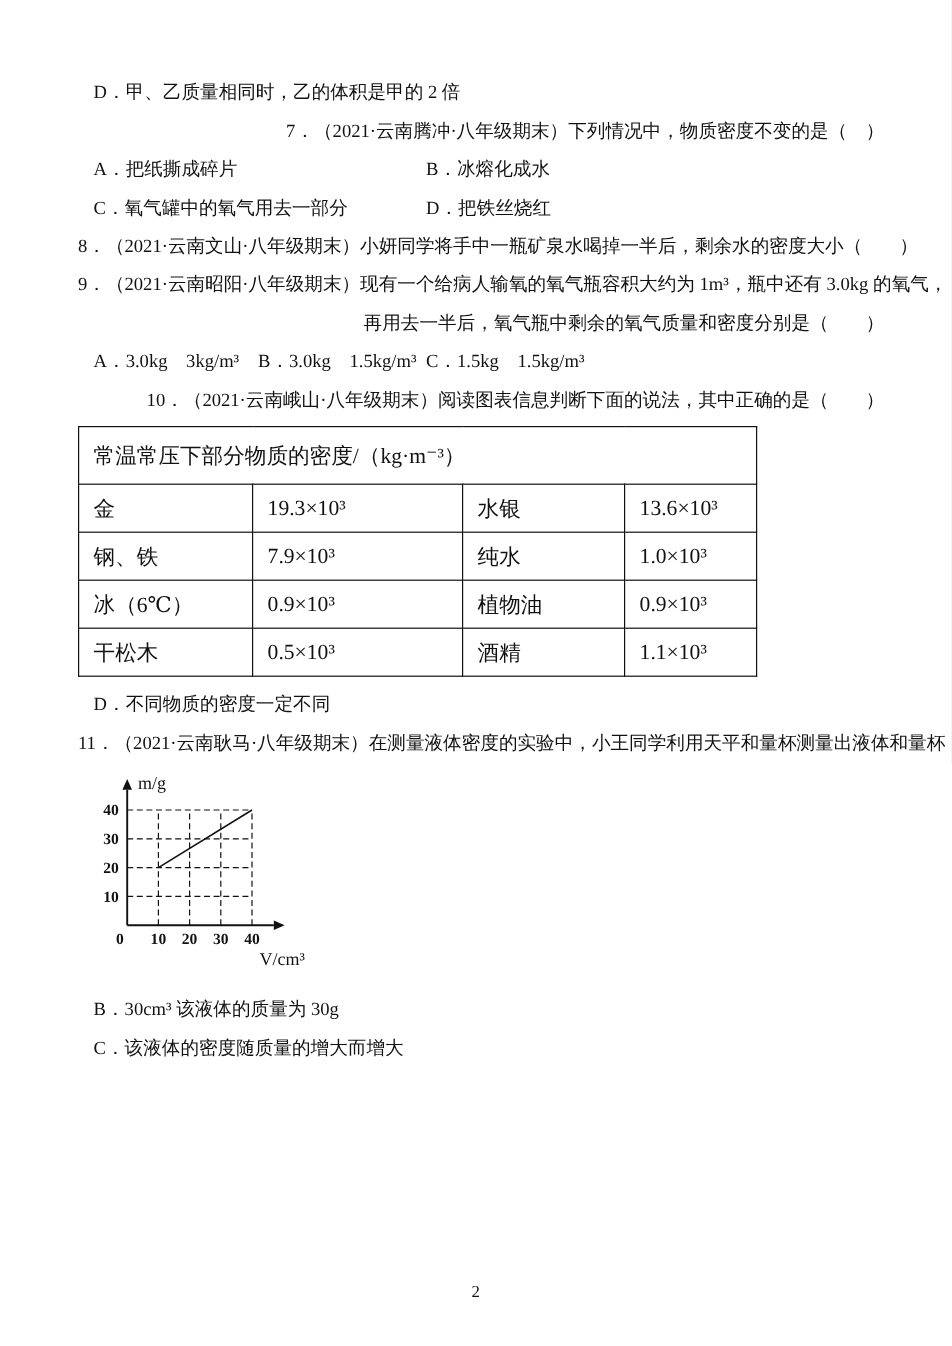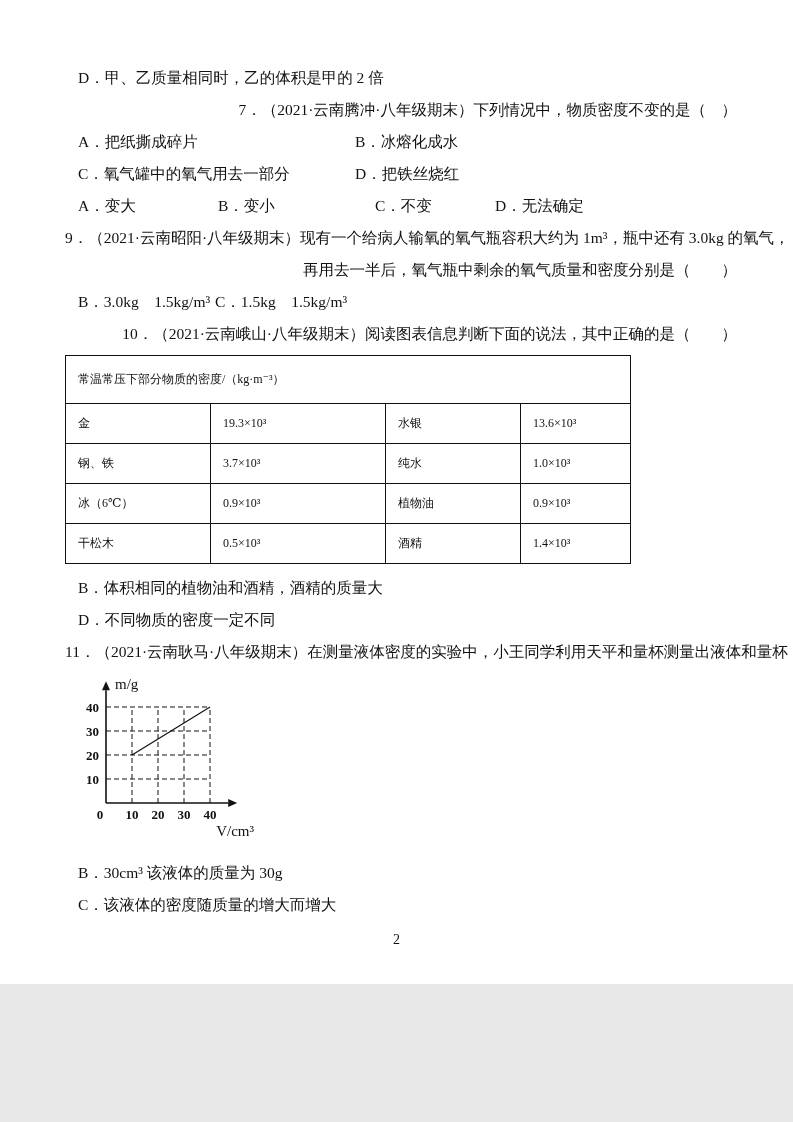--- a/index.html
+++ b/index.html
@@ -1,18 +1,18 @@
 <!DOCTYPE html>
 <html><head>
 <meta charset="utf-8">
 <style>
   html,body{margin:0;padding:0;background:#e8e8e8;}
   .page{
     position:relative;
-    width:793px;height:984px;
+    width:793px;height:1122px;
     margin:0 auto;
     background:#ffffff;
     font-family:"Liberation Serif","DejaVu Serif",serif;
     color:#111;
     font-size:15.5px;
     overflow:hidden;
   }
   .content{
     position:absolute;
     left:65px;top:62px;
@@ -28,21 +28,21 @@
     border-collapse:collapse;
     width:565px;
     margin:5px 0 8px 0;
     table-layout:fixed;
   }
   table.density th, table.density td{
     border:1px solid #111;
     font-weight:normal;
     text-align:left;
     padding:0 0 0 12px;
-    font-size:12px;
+    font-size:18px;
   }
   table.density .title-row th{height:47px;}
   table.density td{height:39px;}
   .c1{width:145px}.c2{width:175px}.c3{width:135px}.c4{width:110px}
   .chart-wrap{margin:10px 0 10px 14px;}
   .tick{font-size:13px;font-weight:bold;font-family:"Liberation Serif","DejaVu Serif",serif;fill:#111;}
   .axlabel{font-size:15px;font-family:"Liberation Serif","DejaVu Serif",serif;fill:#111;}
   .page-number{
     position:absolute;
     bottom:36px;left:0;width:100%;
@@ -61,30 +61,26 @@
     <div class="line">7．（2021·云南腾冲·八年级期末）下列情况中，物质密度不变的是（　）</div>
     <div class="opt-grid-2">
       <span>A．把纸撕成碎片</span>
       <span>B．冰熔化成水</span>
     </div>
     <div class="opt-grid-2">
       <span>C．氧气罐中的氧气用去一部分</span>
       <span>D．把铁丝烧红</span>
     </div>
 
-    <div class="opt-grid-4a">
-      <span>A．变大</span>
-      <span>B．变小</span>
-      <span>C．不变</span>
-      <span>D．无法确定</span>
-    </div>
+    <div class="line">8．（2021·云南文山·八年级期末）小妍同学将手中一瓶矿泉水喝掉一半后，剩余水的密度大小（　　）</div>
 
     <div class="line">9．（2021·云南昭阳·八年级期末）现有一个给病人输氧的氧气瓶容积大约为 1m³，瓶中还有 3.0kg 的氧气，</div>
     <div class="line">再用去一半后，氧气瓶中剩余的氧气质量和密度分别是（　　）</div>
     <div class="opt-grid-4b">
+      <span>A．3.0kg　3kg/m³</span>
       <span>B．3.0kg　1.5kg/m³</span>
       <span>C．1.5kg　1.5kg/m³</span>
     </div>
 
     <div class="line">10．（2021·云南峨山·八年级期末）阅读图表信息判断下面的说法，其中正确的是（　　）</div>
 
     <table class="density">
       <colgroup>
           <col class="c1">
           <col class="c2">
@@ -96,40 +92,39 @@
         <th colspan="4">常温常压下部分物质的密度/（kg·m⁻³）</th>
       </tr>
       <tr>
         <td>金</td>
         <td>19.3×10³</td>
         <td>水银</td>
         <td>13.6×10³</td>
       </tr>
       <tr>
         <td>钢、铁</td>
-        <td>3.7×10³</td>
+        <td>7.9×10³</td>
         <td>纯水</td>
         <td>1.0×10³</td>
       </tr>
       <tr>
         <td>冰（6℃）</td>
         <td>0.9×10³</td>
         <td>植物油</td>
         <td>0.9×10³</td>
       </tr>
       <tr>
         <td>干松木</td>
         <td>0.5×10³</td>
         <td>酒精</td>
-        <td>1.4×10³</td>
+        <td>1.1×10³</td>
       </tr>
     </tbody>
       </table>
 
-    <div class="opt-line">B．体积相同的植物油和酒精，酒精的质量大</div>
     <div class="opt-line">D．不同物质的密度一定不同</div>
 
     <div class="line">11．（2021·云南耿马·八年级期末）在测量液体密度的实验中，小王同学利用天平和量杯测量出液体和量杯</div>
 
     <div class="chart-wrap">
       <svg id="mv-chart" width="210" height="165" viewBox="0 0 210 165">
           <line x1="53" y1="125" x2="53" y2="29" stroke="#111111" stroke-width="1" stroke-dasharray="5 3"></line>
           <line x1="79" y1="125" x2="79" y2="29" stroke="#111111" stroke-width="1" stroke-dasharray="5 3"></line>
           <line x1="105" y1="125" x2="105" y2="29" stroke="#111111" stroke-width="1" stroke-dasharray="5 3"></line>
           <line x1="131" y1="125" x2="131" y2="29" stroke="#111111" stroke-width="1" stroke-dasharray="5 3"></line>

